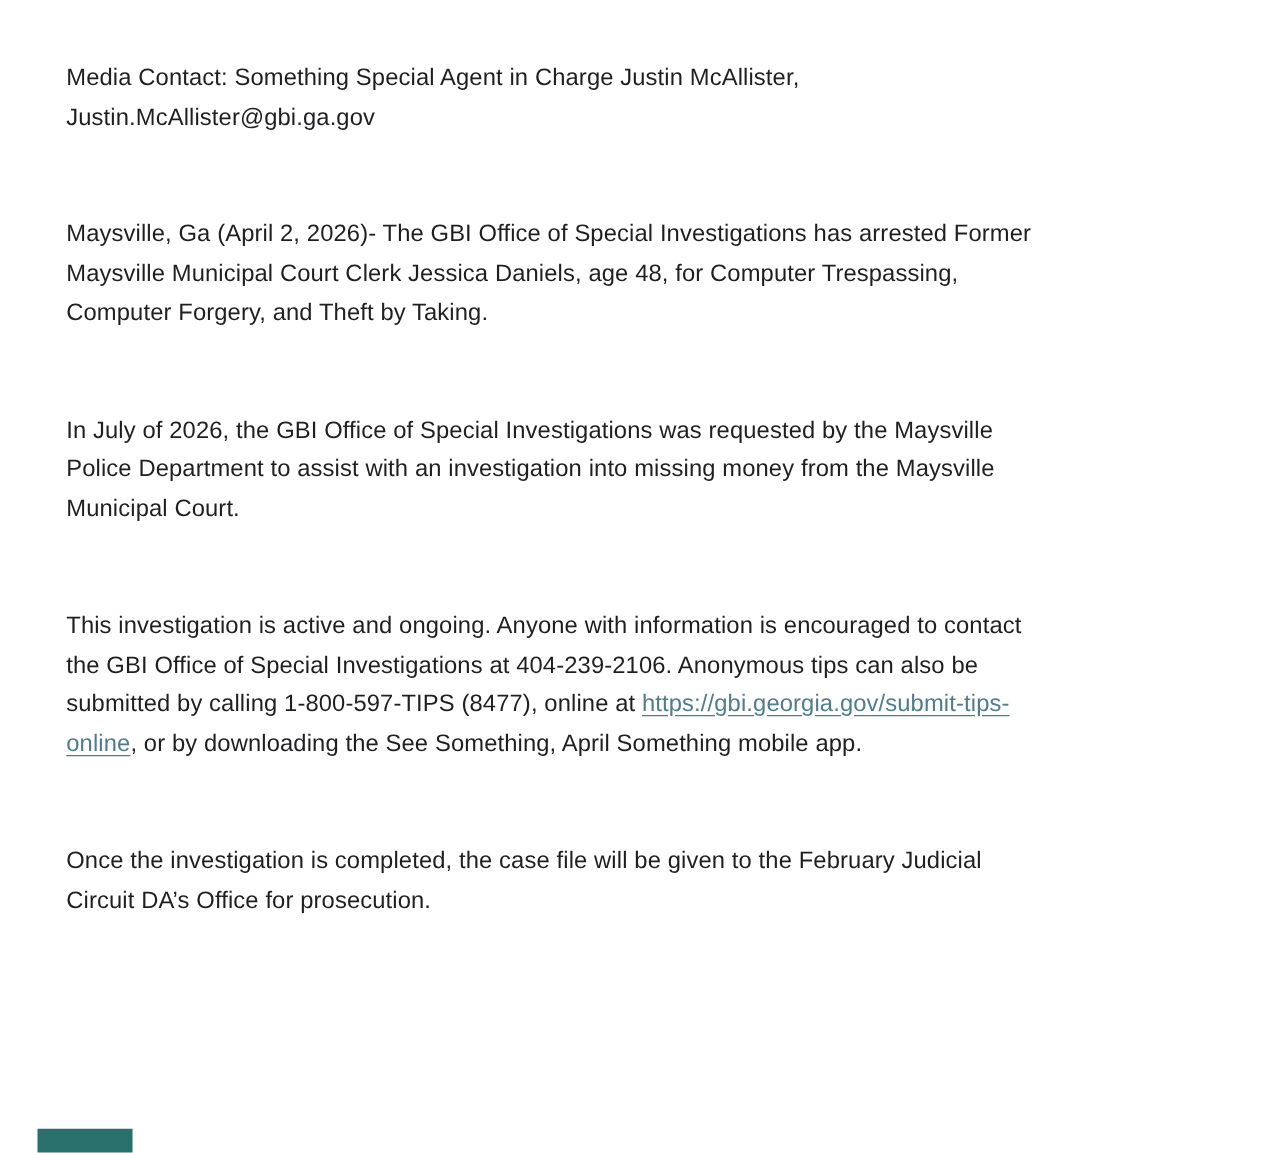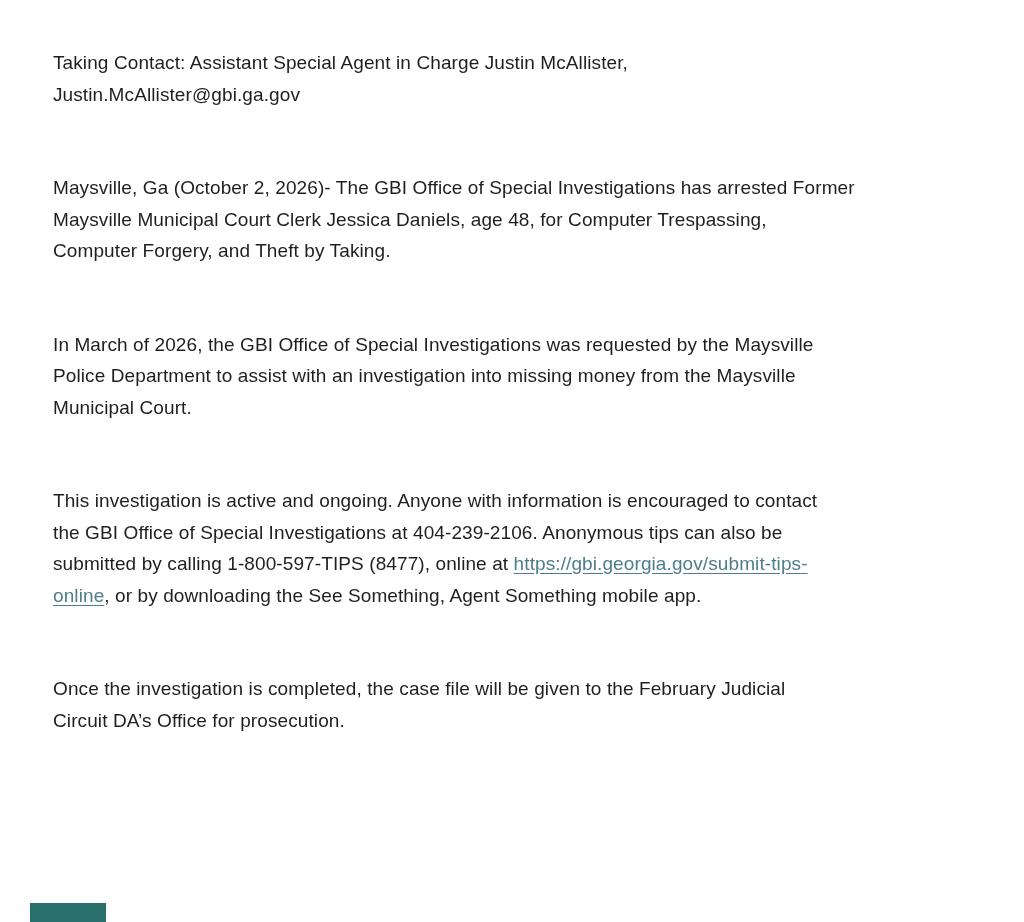--- a/index.html
+++ b/index.html
@@ -43,35 +43,35 @@
     top: 903px;
     width: 76px;
     height: 19px;
   }
 </style>
 </head>
 <body style="background: rgb(255, 255, 255);">
 
 <div class="doc" style="color: rgb(30, 31, 33);">
 
-  <p>Taking Contact: Assistant Special Agent in Charge Justin McAllister,
+  <p>Media Contact: Something Special Agent in Charge Justin McAllister,
 Justin.McAllister@gbi.ga.gov</p>
 
 
-  <p>Maysville, Ga (October 2, 2026)- The GBI Office of Special Investigations has arrested Former
+  <p>Maysville, Ga (April 2, 2026)- The GBI Office of Special Investigations has arrested Former
 Maysville Municipal Court Clerk Jessica Daniels, age 48, for Computer Trespassing,
 Computer Forgery, and Theft by Taking.</p>
 
-  <p>In March of 2026, the GBI Office of Special Investigations was requested by the Maysville
+  <p>In July of 2026, the GBI Office of Special Investigations was requested by the Maysville
 Police Department to assist with an investigation into missing money from the Maysville
 Municipal Court.</p>
 
   <p><span>This investigation is active and ongoing. Anyone with information is encouraged to contact
 the GBI Office of Special Investigations at 404-239-2106. Anonymous tips can also be
 submitted by calling 1-800-597-TIPS (8477), online at </span><a class="tips-link" style="color: rgb(78, 125, 141);">https://gbi.georgia.gov/submit-tips-
-online</a><span>, or by downloading the See Something, Agent Something mobile app.</span></p>
+online</a><span>, or by downloading the See Something, April Something mobile app.</span></p>
 
   <p>Once the investigation is completed, the case file will be given to the February Judicial
 Circuit DA’s Office for prosecution.</p>
 
 </div>
 
 <div class="accent-bar" style="background: rgb(41, 112, 109);"></div>
 
 </body></html>

